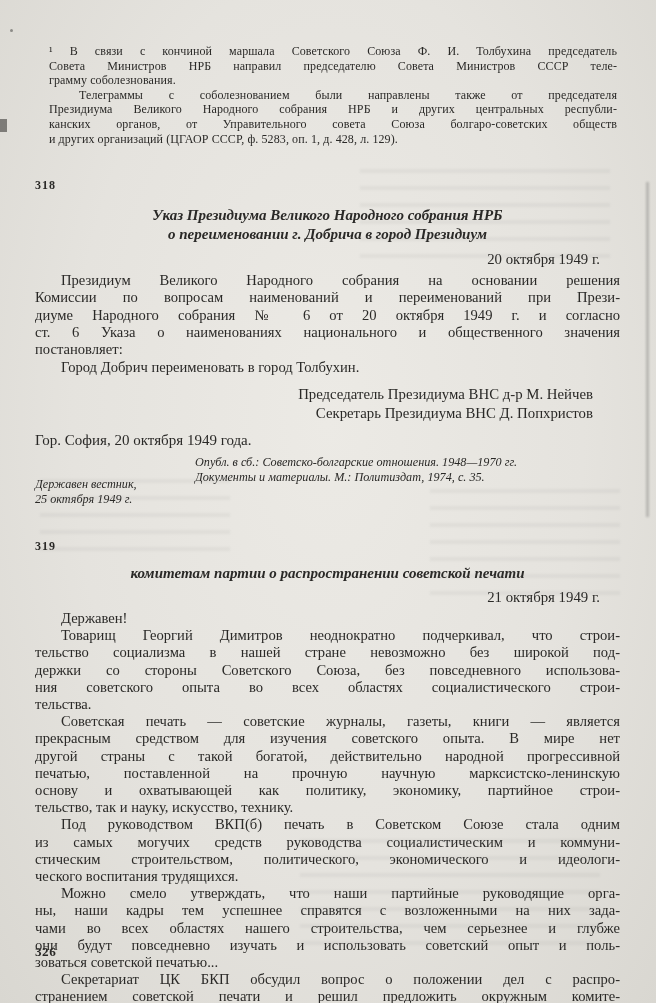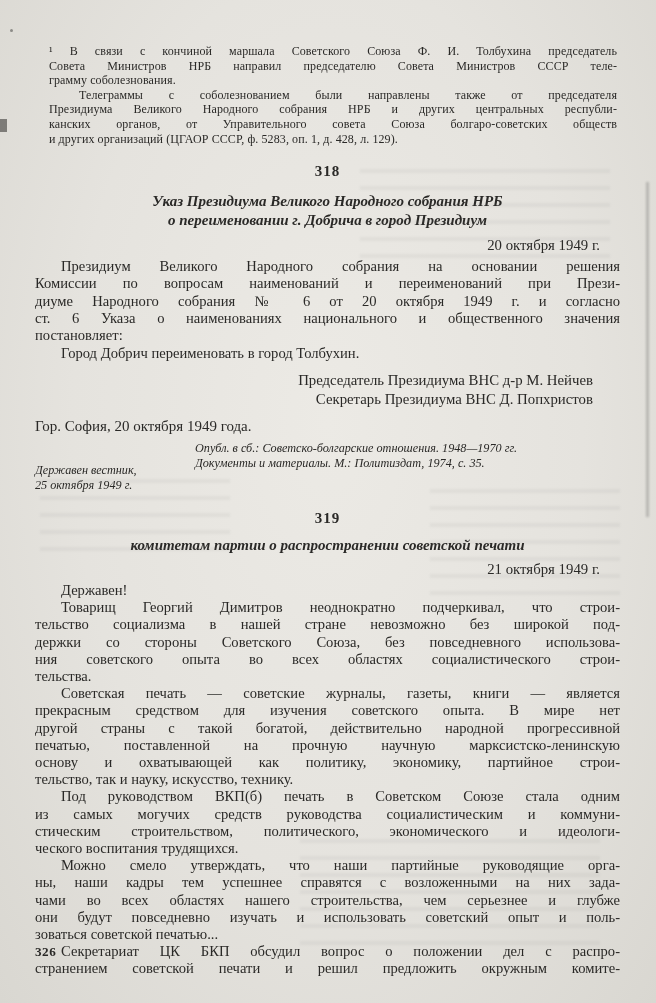--- a/index.html
+++ b/index.html
@@ -28,24 +28,23 @@
     margin-left:14px;
     width:568px;
     font-size:12px;
     line-height:14.6px;
     letter-spacing:.1px;
   }
   .footnote .jlines.ind > div:first-child{ text-indent:30px; }
 
   
   .doc-number{
-    margin-top:16px;
-    text-align:center;
+    margin-top:30px;
     font-weight:bold;
-    font-size:15px;
+    font-size:12px;
     line-height:18px;
     letter-spacing:1px;
   }
   .doc-title{
     margin-top:12px;
     text-align:center;
     font-style:italic;
     font-weight:bold;
     font-size:15px;
     line-height:19px;

